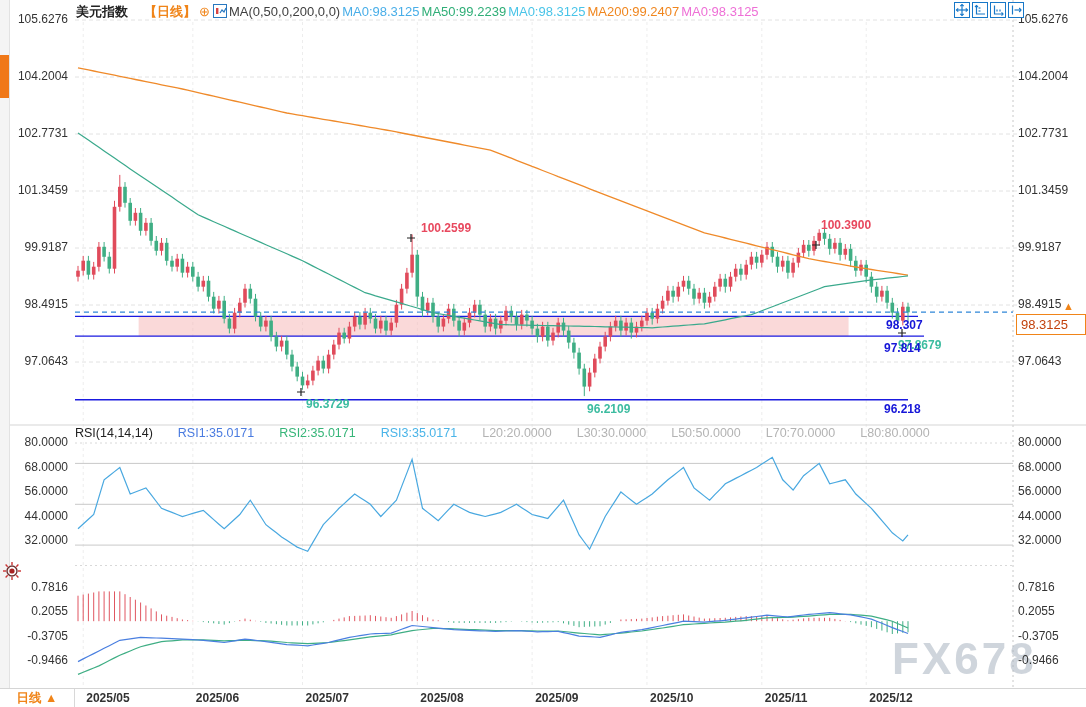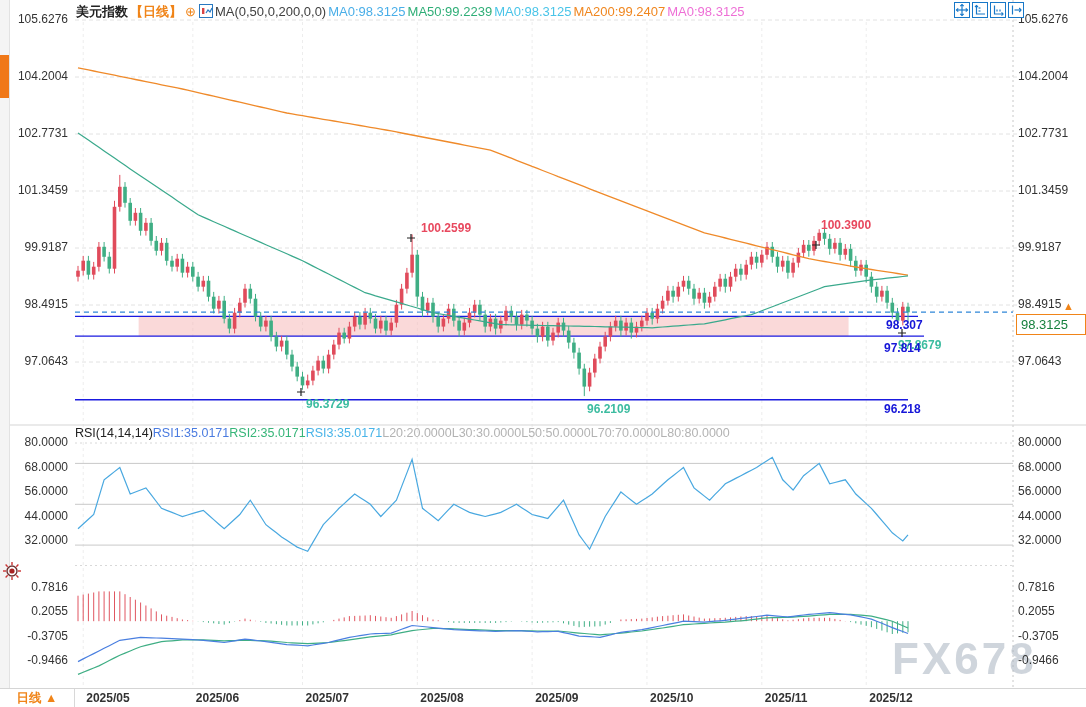--- a/index.html
+++ b/index.html
@@ -2,35 +2,35 @@
 <html><head>
 <meta charset="utf-8">
 <style>
   html,body{margin:0;padding:0;background:#fff;font-family:"Liberation Sans",sans-serif;}
   #app{position:relative;width:1086px;height:707px;background:#fff;overflow:hidden;}
   #chart-svg{position:absolute;left:0;top:0;}
   .sidebar{position:absolute;left:0;top:0;width:9px;height:688px;background:#f4f4f4;border-right:1px solid #e2e2e2;}
   .sidebar-accent{position:absolute;left:0;top:55px;width:9px;height:43px;background:#f07818;}
   .header{position:absolute;left:76px;top:3px;height:17px;font-size:13px;color:#222;white-space:nowrap;z-index:5;}
   .header .sym{font-weight:700;color:#222;}
-  .header .tf{font-weight:700;color:#f08418;margin-left:2px;}
+  .header .tf{font-weight:700;color:#f08418;margin-left:16px;}
   .header .plus{color:#f08418;margin:0 3px;font-size:13px;}
   .header .mas{color:#404040;margin-left:2px;}
   .machip{margin-left:2px;}
   .toolbar{position:absolute;left:952px;top:2px;z-index:6;}
   .tbi{display:inline-block;width:14px;height:14px;border:1px solid #1878c8;margin-left:2px;vertical-align:top;background:#fff;}
   .axl{position:absolute;font-size:12px;color:#333;white-space:nowrap;z-index:4;}
   .axl.l{width:62px;left:6px;text-align:right;}
   .axl.r{left:1018px;text-align:left;}
   .dlab{position:absolute;top:691px;font-size:12px;font-weight:700;color:#333;z-index:4;}
   .ann{position:absolute;font-size:12px;font-weight:700;white-space:nowrap;z-index:5;}
   .ihdr{position:absolute;font-size:12.5px;white-space:nowrap;z-index:5;}
   .ihdr .h0{color:#222;}
-  .ichip{margin-left:0;}
-  .pill{position:absolute;left:1016px;top:314px;width:64px;height:19px;border:1px solid #f08418;color:#15803d;font-size:13px;line-height:19px;padding-left:4px;background:#fff;z-index:6;}
+  .ichip{margin-left:25px;}
+  .pill{position:absolute;left:1016px;top:314px;width:64px;height:19px;border:1px solid #f08418;color:#c2410c;font-size:13px;line-height:19px;padding-left:4px;background:#fff;z-index:6;}
   .pill-arrow{position:absolute;left:1063px;top:300px;color:#f08418;font-size:11px;z-index:6;}
   .watermark{position:absolute;left:892px;top:634px;font-size:44px;font-weight:700;letter-spacing:3px;color:rgba(168,178,192,0.55);z-index:3;}
   .date-axis{position:absolute;left:0;top:688px;width:1086px;height:19px;background:#fff;border-top:1px solid #d5d5d5;z-index:4;}
   .tf-button{position:absolute;left:0;top:689px;width:74px;height:18px;line-height:18px;text-align:center;color:#f08418;font-size:12.5px;font-weight:700;border-right:1px solid #d8d8d8;background:#fff;z-index:5;}
   .sun{position:absolute;left:2px;top:561px;z-index:6;}
 </style>
 </head>
 <body>
 
 <div id="app">

